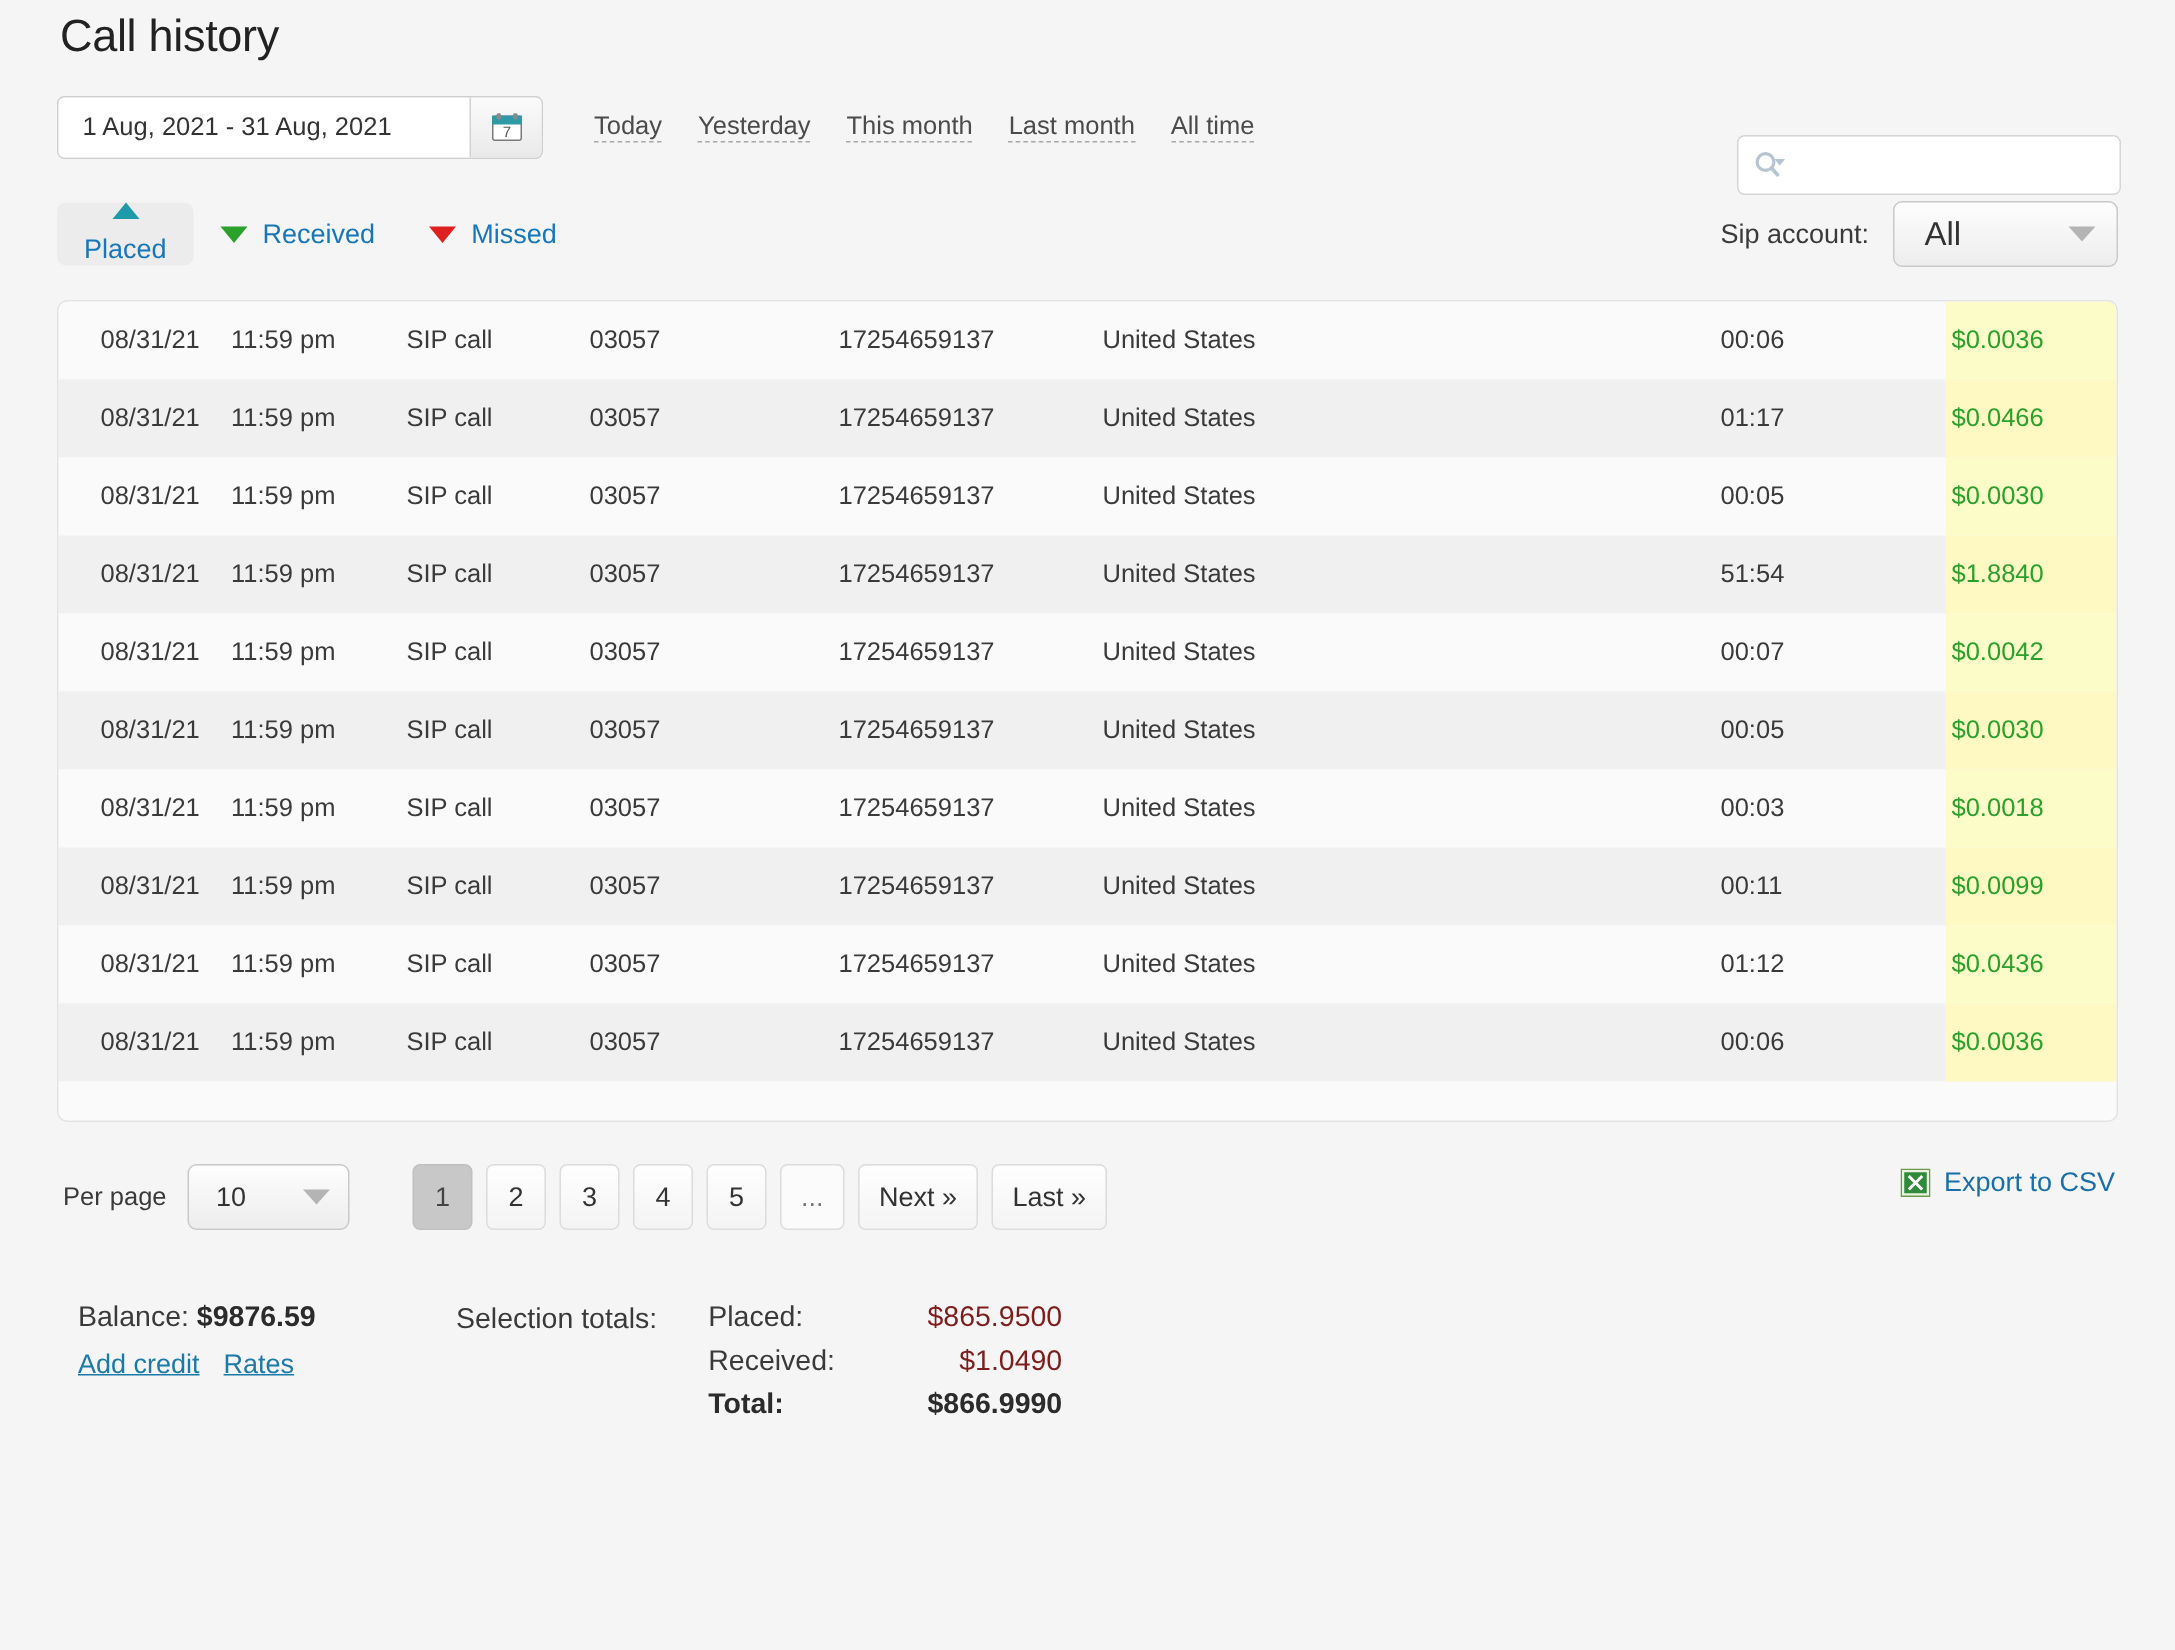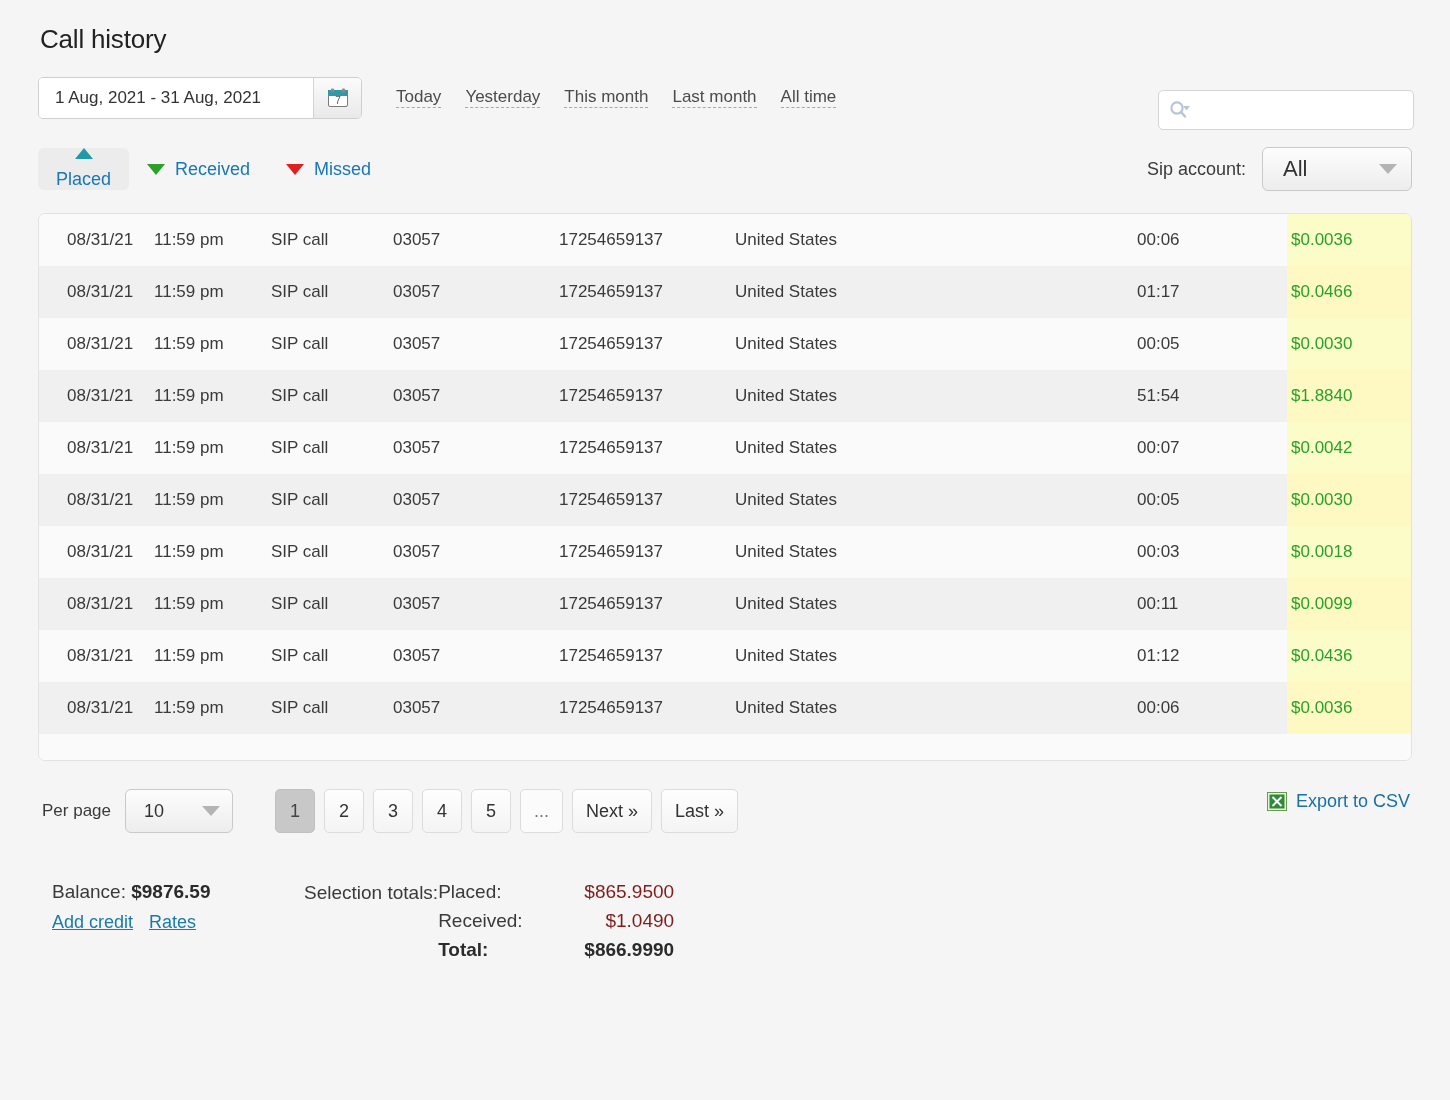--- a/index.html
+++ b/index.html
@@ -8,23 +8,23 @@
     width: 1450px; height: 1100px;
     background: #f5f5f5;
     font-family: "Liberation Sans", sans-serif;
     color: #3a3a3a;
     -webkit-font-smoothing: antialiased;
   }
   .page { position: relative; width: 1450px; height: 1100px; padding: 0 38px; }
 
   
   .page-title {
-    font-size: 26px; font-weight: 400; color: #222;
+    font-size: 30px; font-weight: 400; color: #222;
     letter-spacing: -0.2px;
-    padding-top: 24px; margin: 0 0 22px 2px;
+    padding-top: 8px; margin: 0 0 22px 2px;
   }
 
   
   .filter-row {
     display: flex; align-items: center;
     height: 42px; margin-bottom: 28px;
   }
   .daterange {
     display: flex; align-items: stretch;
     width: 324px; height: 42px;
@@ -105,21 +105,21 @@
   .row.even { background: #f0f0f0; }
   .tbl-foot { height: 26px; background: #fafafa; }
 
   .c-date { width: 115px; padding-left: 28px; }
   .c-time { width: 117px; }
   .c-type { width: 122px; }
   .c-clid { width: 166px; }
   .c-to   { width: 176px; }
   .c-dest { flex: 1; }
   .c-dur  { width: 150px; }
-  .c-charge { width: 124px; }
+  .c-charge { width: 114px; }
 
   .head-date { width: 115px; padding-left: 28px; }
   .head-time { width: 117px; }
   .head-type { width: 122px; }
   .head-clid { width: 166px; }
   .head-to   { width: 176px; }
   .head-dest { flex: 1; }
   .head-dur  { width: 150px; }
   .head-charge { width: 110px; }
 
@@ -158,21 +158,21 @@
   .export-label { font-size: 18px; color: #1a6fa8; }
 
   
   .footer { display: flex; margin-top: 46px; padding-left: 14px; font-size: 19px; }
   .balance-block { width: 252px; }
   .balance-line { color: #3a3a3a; }
   .balance-amount { font-weight: bold; color: #2b2b2b; }
   .balance-links { margin-top: 9px; display: flex; gap: 16px; }
   .flink { color: #1a7aa8; text-decoration: underline; font-size: 18px; cursor: pointer; }
   .totals-label { font-size: 19px; color: #3a3a3a; padding-top: 1px; }
-  .totals-table { }
+  .totals-table { margin-left: 34px; }
   .tot-line { display: flex; margin-bottom: 7px; }
   .tot-name { width: 118px; text-align: left; color: #3a3a3a; }
   .tot-val { width: 118px; text-align: right; color: #7f1d1d; }
   .tot-line.total .tot-val, .tot-line.total .tot-name { font-weight: bold; color: #2b2b2b; }
 </style>
 </head>
 <body>
 
 <div class="page">
 

